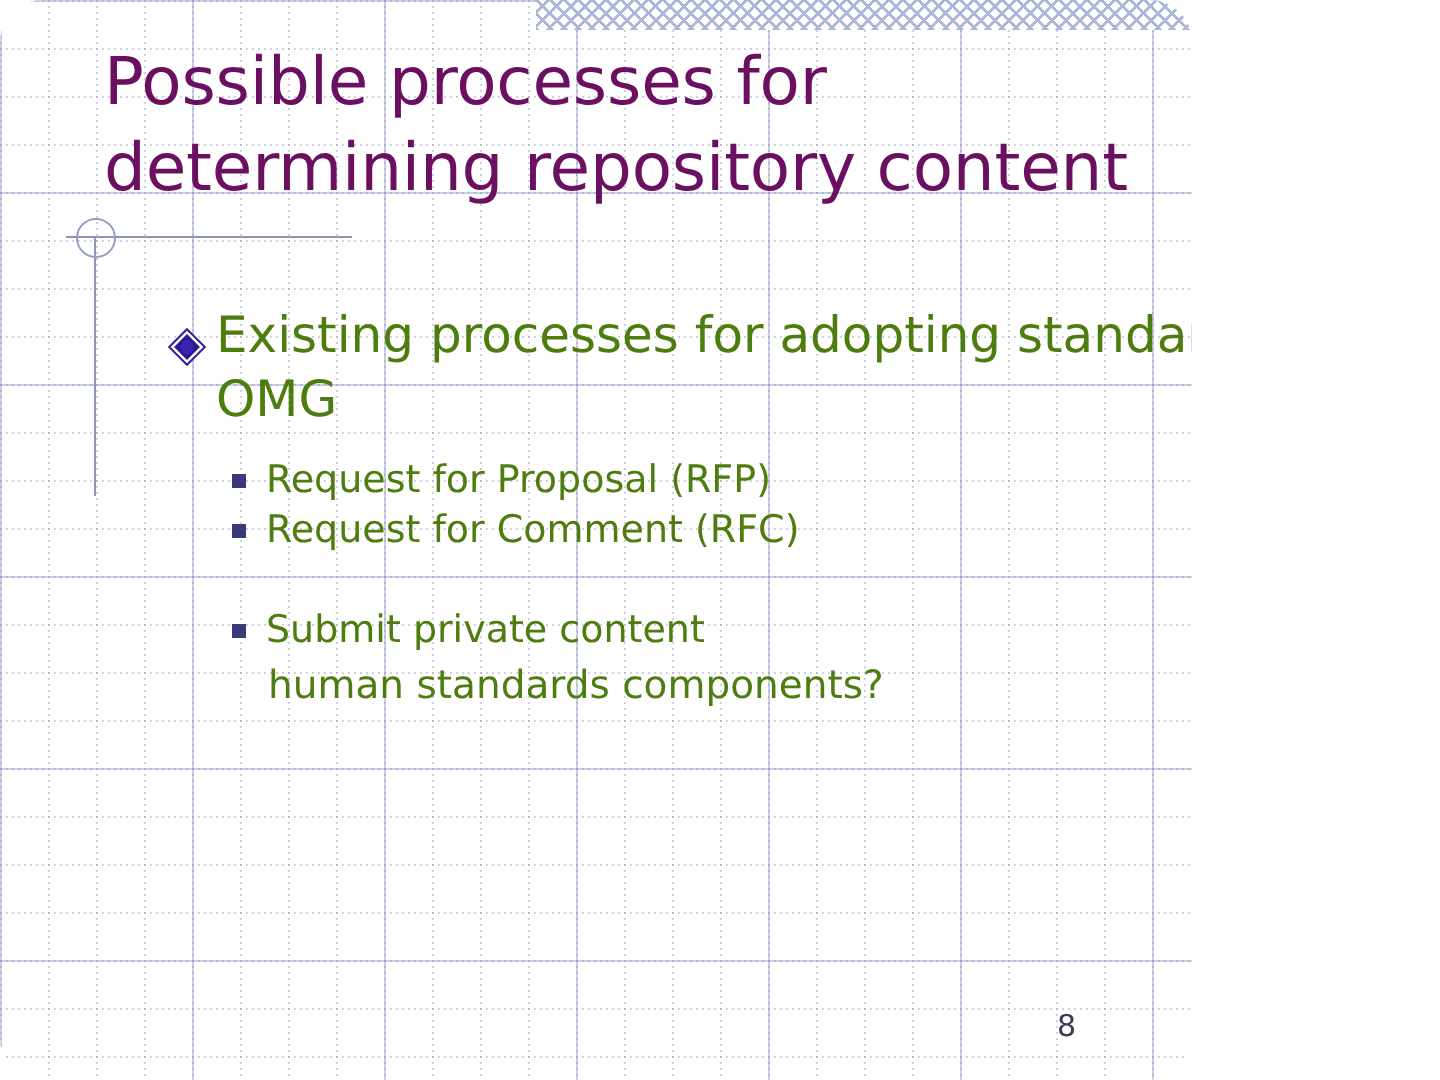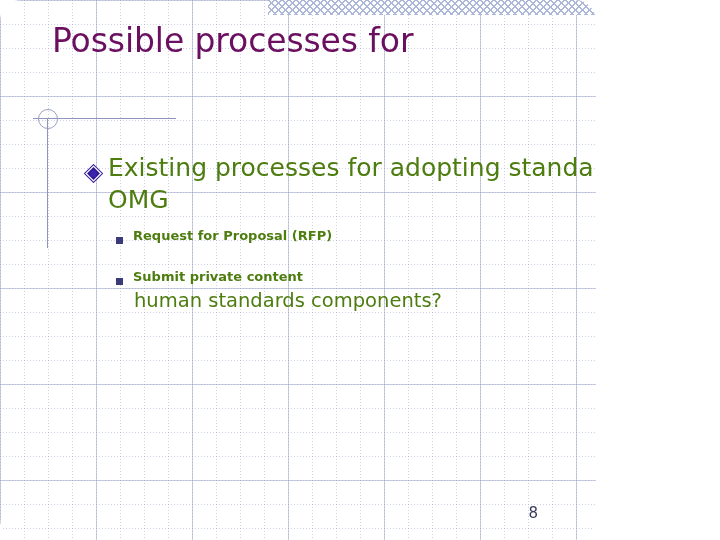--- a/index.html
+++ b/index.html
@@ -142,25 +142,24 @@
     width: 19px;
     height: 19px;
     margin-top: 7px;
     margin-right: 5px;
   }
   .lvl1 .txt { flex: 1 1 auto; }
 
   .lvl2 {
     display: flex;
     align-items: flex-start;
-    font-size: 13px;
+    font-size: 19px;
     line-height: 1.30;
     margin-left: 32px;
     margin-bottom: 1px;
-    font-weight: bold;
   }
   .lvl2 .bullet-sq {
     flex: 0 0 auto;
     width: 7px;
     height: 7px;
     background: #3b3b7a;
     margin-top: 9px;
     margin-right: 10px;
   }
   .lvl2 .txt { flex: 1 1 auto; }
@@ -199,20 +198,21 @@
   <div class="grid-major"></div>
 
   <div class="top-band"></div>
   <div class="rule-v-right"></div>
   <div class="rule-h"></div>
   <div class="rule-v-left"></div>
   <div class="deco-circle"></div>
 
   <div class="title">
     <div>Possible processes for</div>
+    <div>determining repository content</div>
   </div>
 
   <div class="body">
 
     <div class="lvl1">
       <span class="bullet-gem">
         <svg viewBox="0 0 20 20" width="19" height="19" aria-hidden="true">
           <polygon points="10,0.6 19.4,10 10,19.4 0.6,10" fill="#ffffff" stroke="#3B1E9E" stroke-width="1.1"></polygon>
           <polygon points="10,3.2 16.8,10 10,16.8 3.2,10" fill="#2E1A8C"></polygon>
           <ellipse cx="10" cy="10" rx="3.4" ry="3.8" fill="#3B22B0"></ellipse>
@@ -220,20 +220,24 @@
       </span>
       <span class="txt">Existing processes for adopting standards at OMG</span>
     </div>
 
     <div class="group-gap-sm"></div>
 
     <div class="lvl2">
       <span class="bullet-sq"></span>
       <span class="txt">Request for Proposal (RFP)</span>
     </div>
+    <div class="lvl2">
+      <span class="bullet-sq"></span>
+      <span class="txt">Request for Comment (RFC)</span>
+    </div>
 
     <div class="group-gap"></div>
 
 
     <div class="group-gap-sm"></div>
 
     <div class="lvl2">
       <span class="bullet-sq"></span>
       <span class="txt">Submit private content</span>
     </div>

